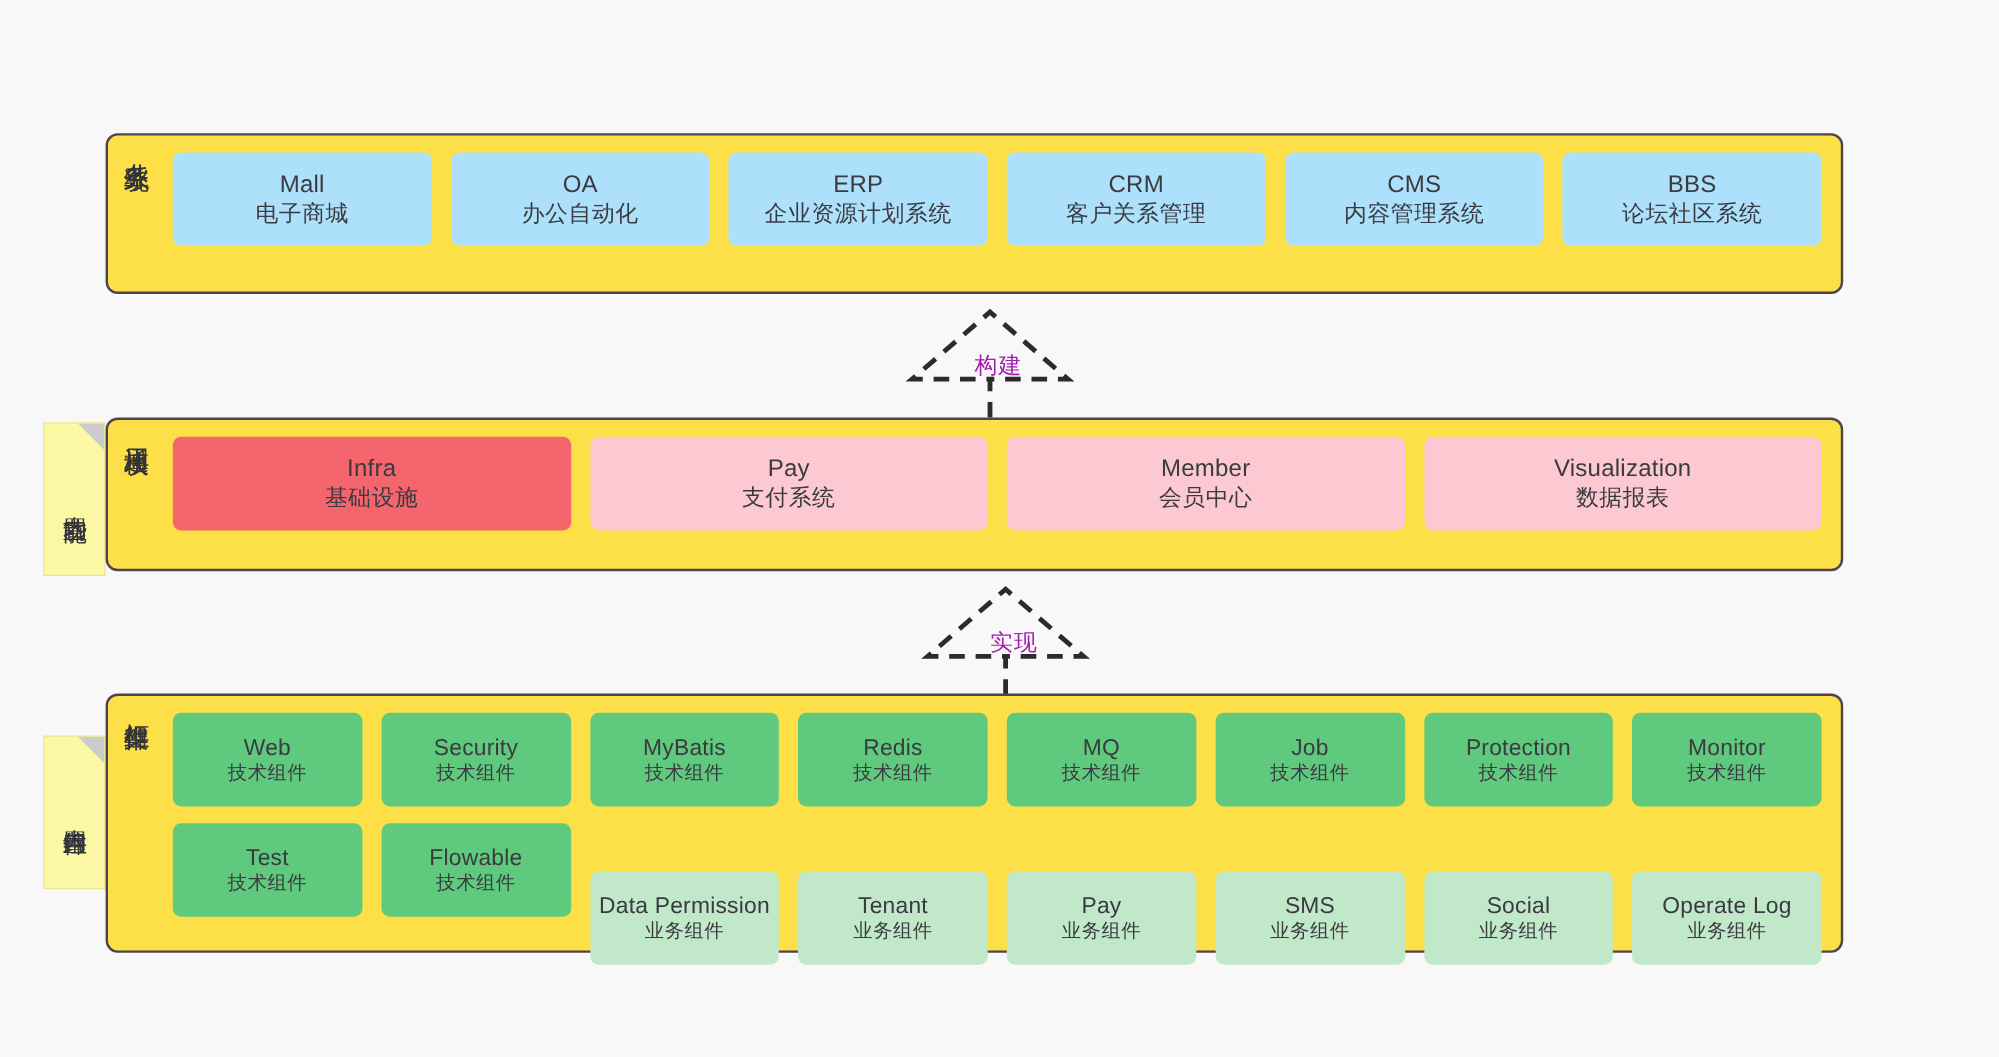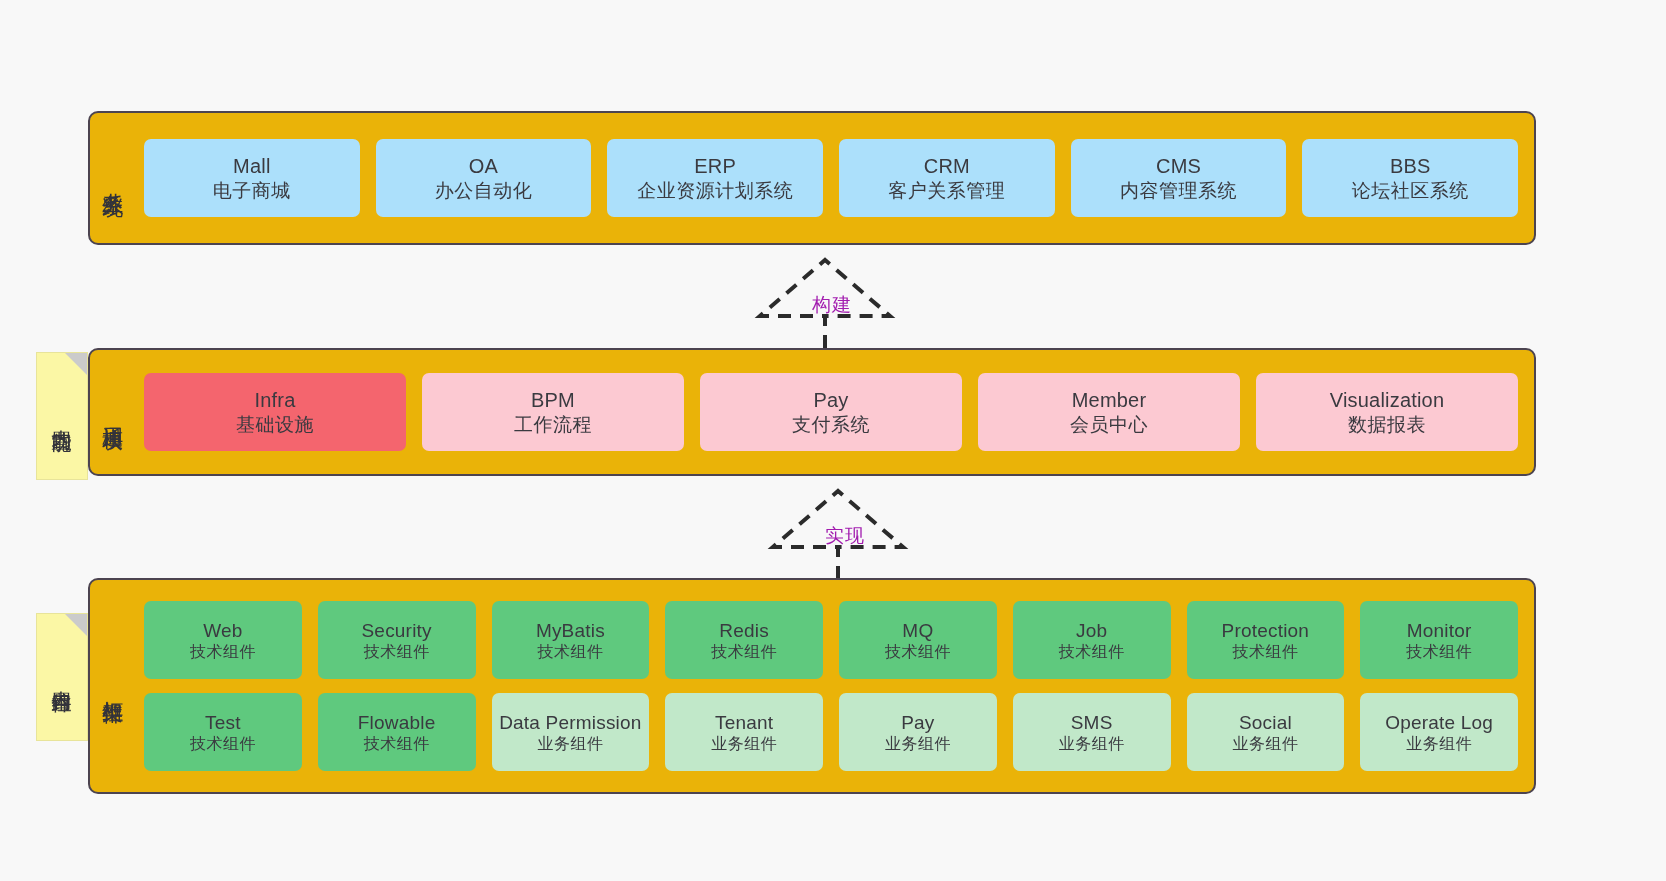--- a/index.html
+++ b/index.html
@@ -19,26 +19,26 @@
   #canvas {
     position: absolute;
     left: 0; top: 0;
     width: 1666px;
     height: 881px;
   }
 
   
   .layer {
     position: absolute;
-    background: #eab308;
+    background: #fde047;
     border: 2px solid #4c4450;
     border-radius: 10px;
     box-sizing: border-box;
     display: flex;
-    align-items: center;
+    align-items: flex-start;
   }
   .layer-title {
     width: 46px;
     flex: 0 0 46px;
     display: flex;
     align-items: center;
     justify-content: center;
     font-size: 21px;
     line-height: 1.12;
     letter-spacing: 1px;
@@ -105,21 +105,21 @@
 
   
   #layer-framework {
     left: 88px;
     top: 578px;
     width: 1448px;
     height: 216px;
   }
   #layer-framework .cell { height: 78px; }
   .c-green       { background: #5fc97e; }
-  .c-green-light { background: #c1e8c9; }
+  .c-green-light { background: #c1e8c9; margin-top: 40px; }
   #layer-framework .cell .en { font-size: 19px; }
   #layer-framework .cell .cn { font-size: 16px; }
 
   
   .note {
     position: absolute;
     width: 52px;
     background: #fbf7a5;
     border: 1px solid #e8e49a;
     box-sizing: border-box;
@@ -216,24 +216,20 @@
   </div>
   <div class="layer" id="layer-modules">
     <div class="layer-title">通用模块</div>
     <div class="layer-body">
       <div class="row">
         <div class="cell c-red">
           <span class="en">Infra</span>
           <span class="cn">基础设施</span>
         </div>
         <div class="cell c-pink">
-          <span class="en">BPM</span>
-          <span class="cn">工作流程</span>
-        </div>
-        <div class="cell c-pink">
           <span class="en">Pay</span>
           <span class="cn">支付系统</span>
         </div>
         <div class="cell c-pink">
           <span class="en">Member</span>
           <span class="cn">会员中心</span>
         </div>
         <div class="cell c-pink">
           <span class="en">Visualization</span>
           <span class="cn">数据报表</span>

